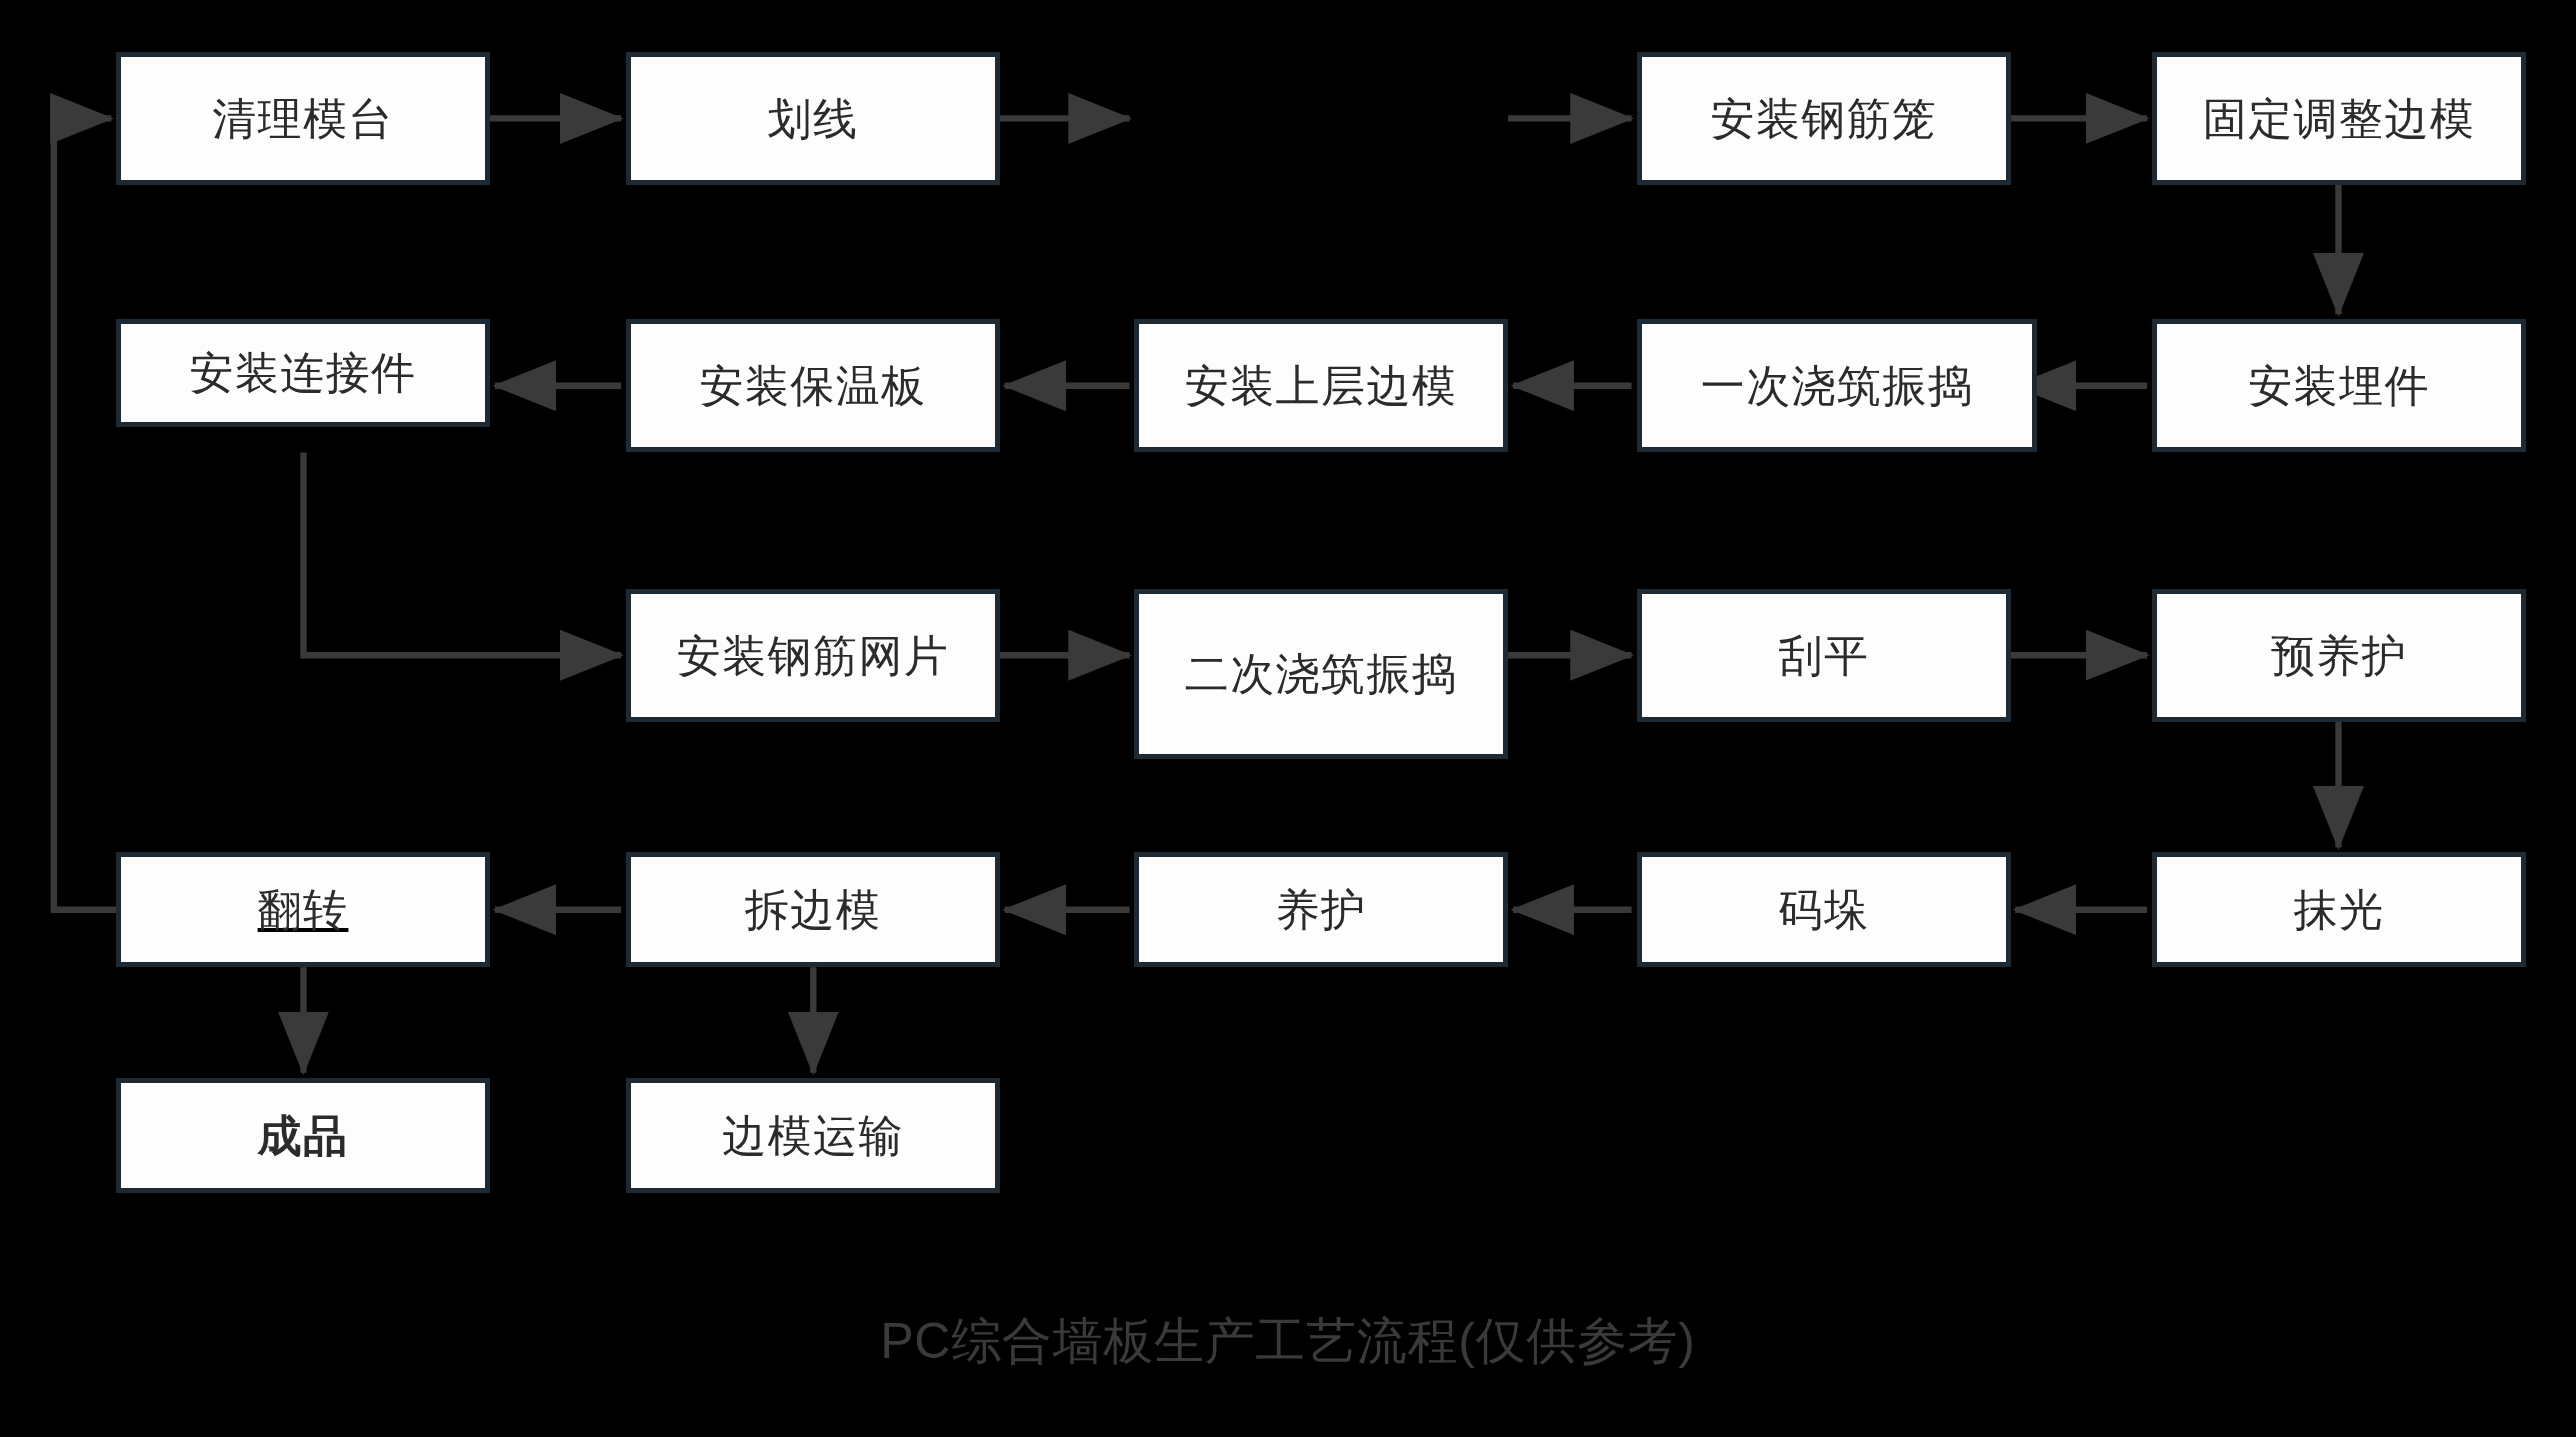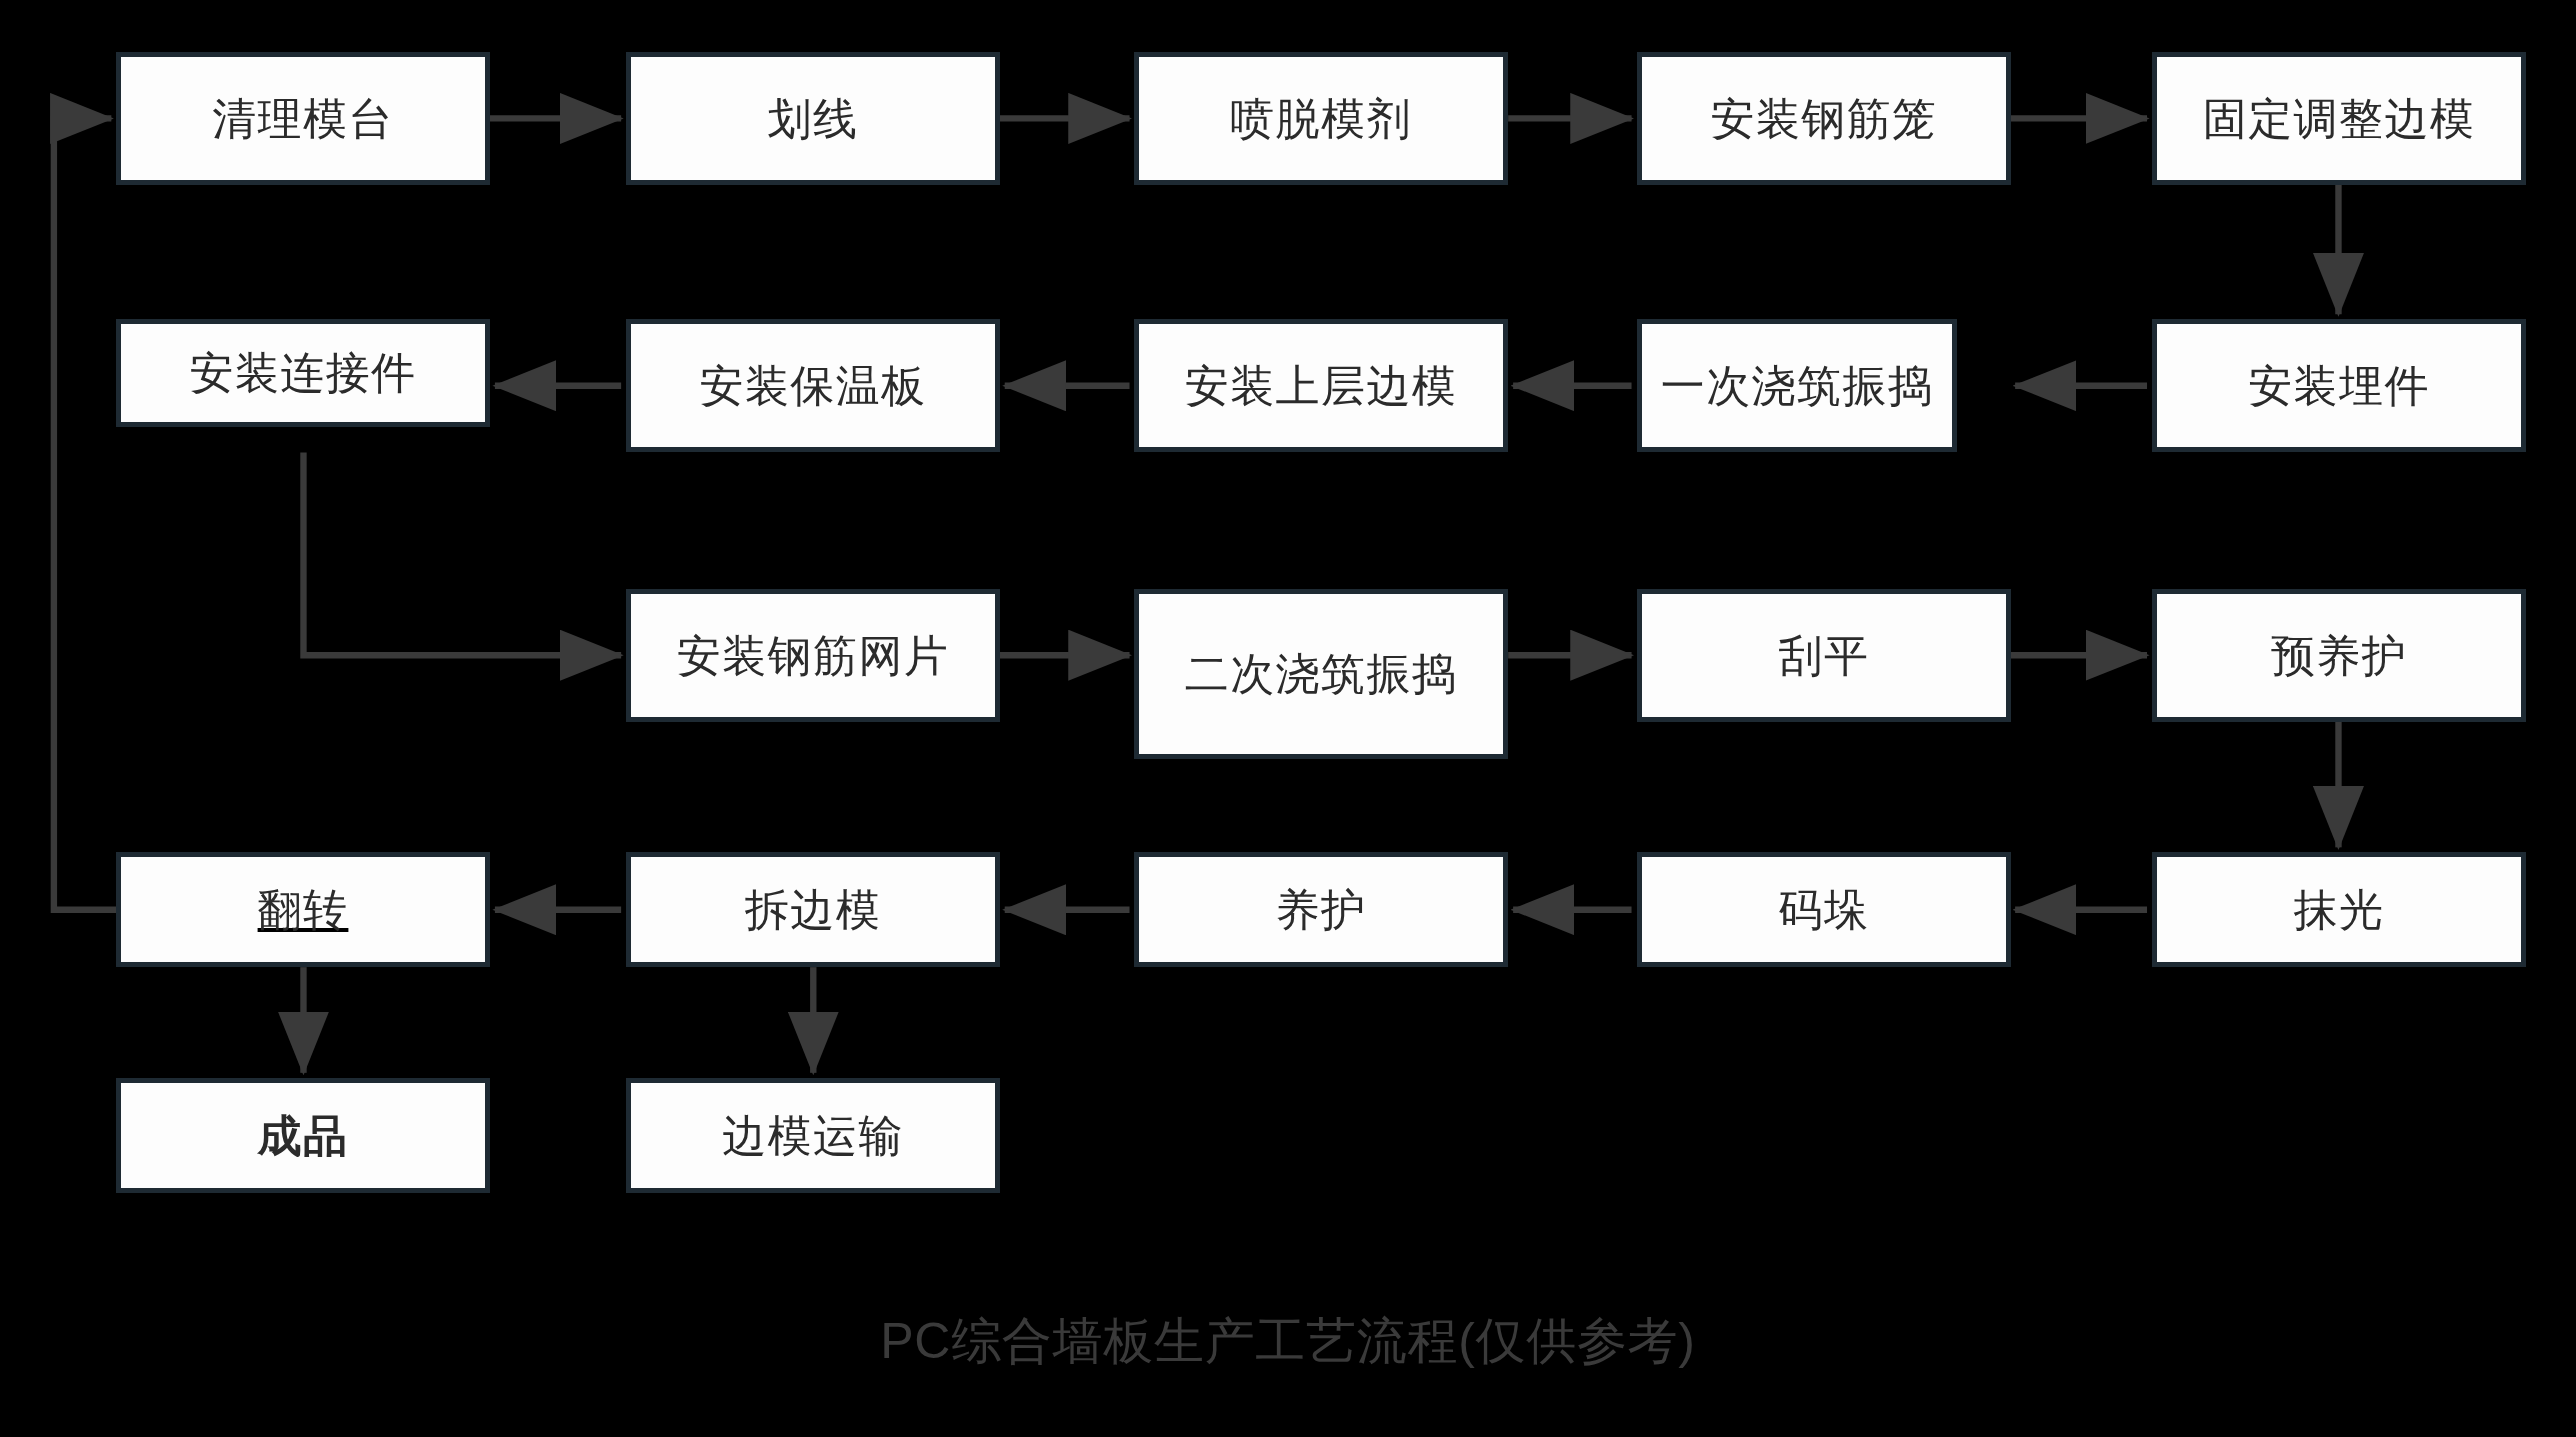--- a/index.html
+++ b/index.html
@@ -56,33 +56,30 @@
       <path d="M164,1283 L76,1283 L76,167 L157,167"></path>
     </g>
   </svg>
 
   <div class="node" style="left: 116px; top: 52px; width: 374px; height: 133px;">
       <span class="lbl">清理模台</span>
     </div>
   <div class="node" style="left: 626px; top: 52px; width: 374px; height: 133px;">
       <span class="lbl">划线</span>
     </div>
-  <div class="node" style="left: 1134px; top: 52px; width: 374px; height: 133px;">
-      <span class="lbl">喷脱模剂</span>
-    </div>
   <div class="node" style="left: 1637px; top: 52px; width: 374px; height: 133px;">
       <span class="lbl">安装钢筋笼</span>
     </div>
   <div class="node" style="left: 2152px; top: 52px; width: 374px; height: 133px;">
       <span class="lbl">固定调整边模</span>
     </div>
   <div class="node" style="left: 2152px; top: 319px; width: 374px; height: 133px;">
       <span class="lbl">安装埋件</span>
     </div>
-  <div class="node" style="left: 1637px; top: 319px; width: 320px; height: 133px;">
+  <div class="node" style="left: 1637px; top: 319px; width: 400px; height: 133px;">
       <span class="lbl">一次浇筑振捣</span>
     </div>
   <div class="node" style="left: 1134px; top: 319px; width: 374px; height: 133px;">
       <span class="lbl">安装上层边模</span>
     </div>
   <div class="node" style="left: 626px; top: 319px; width: 374px; height: 133px;">
       <span class="lbl">安装保温板</span>
     </div>
   <div class="node" style="left: 116px; top: 319px; width: 374px; height: 108px;">
       <span class="lbl">安装连接件</span>

